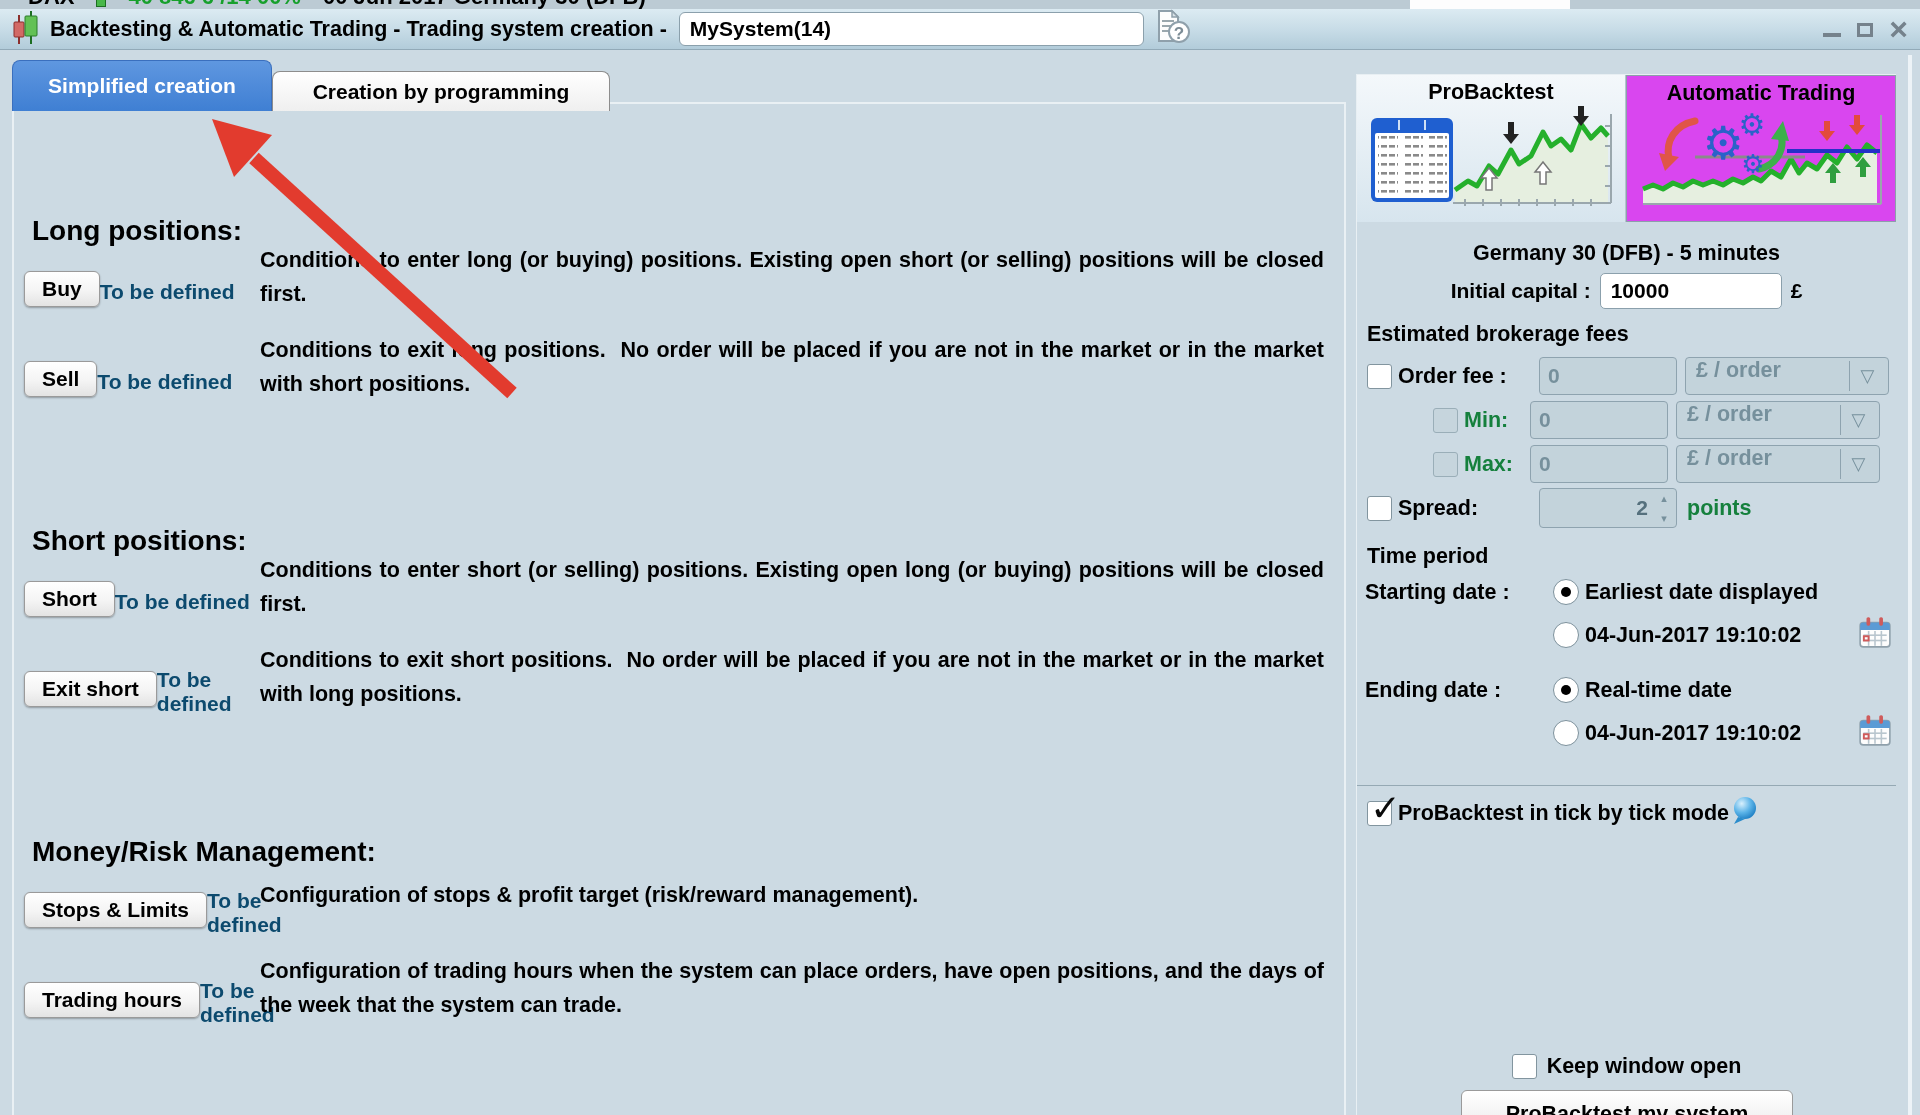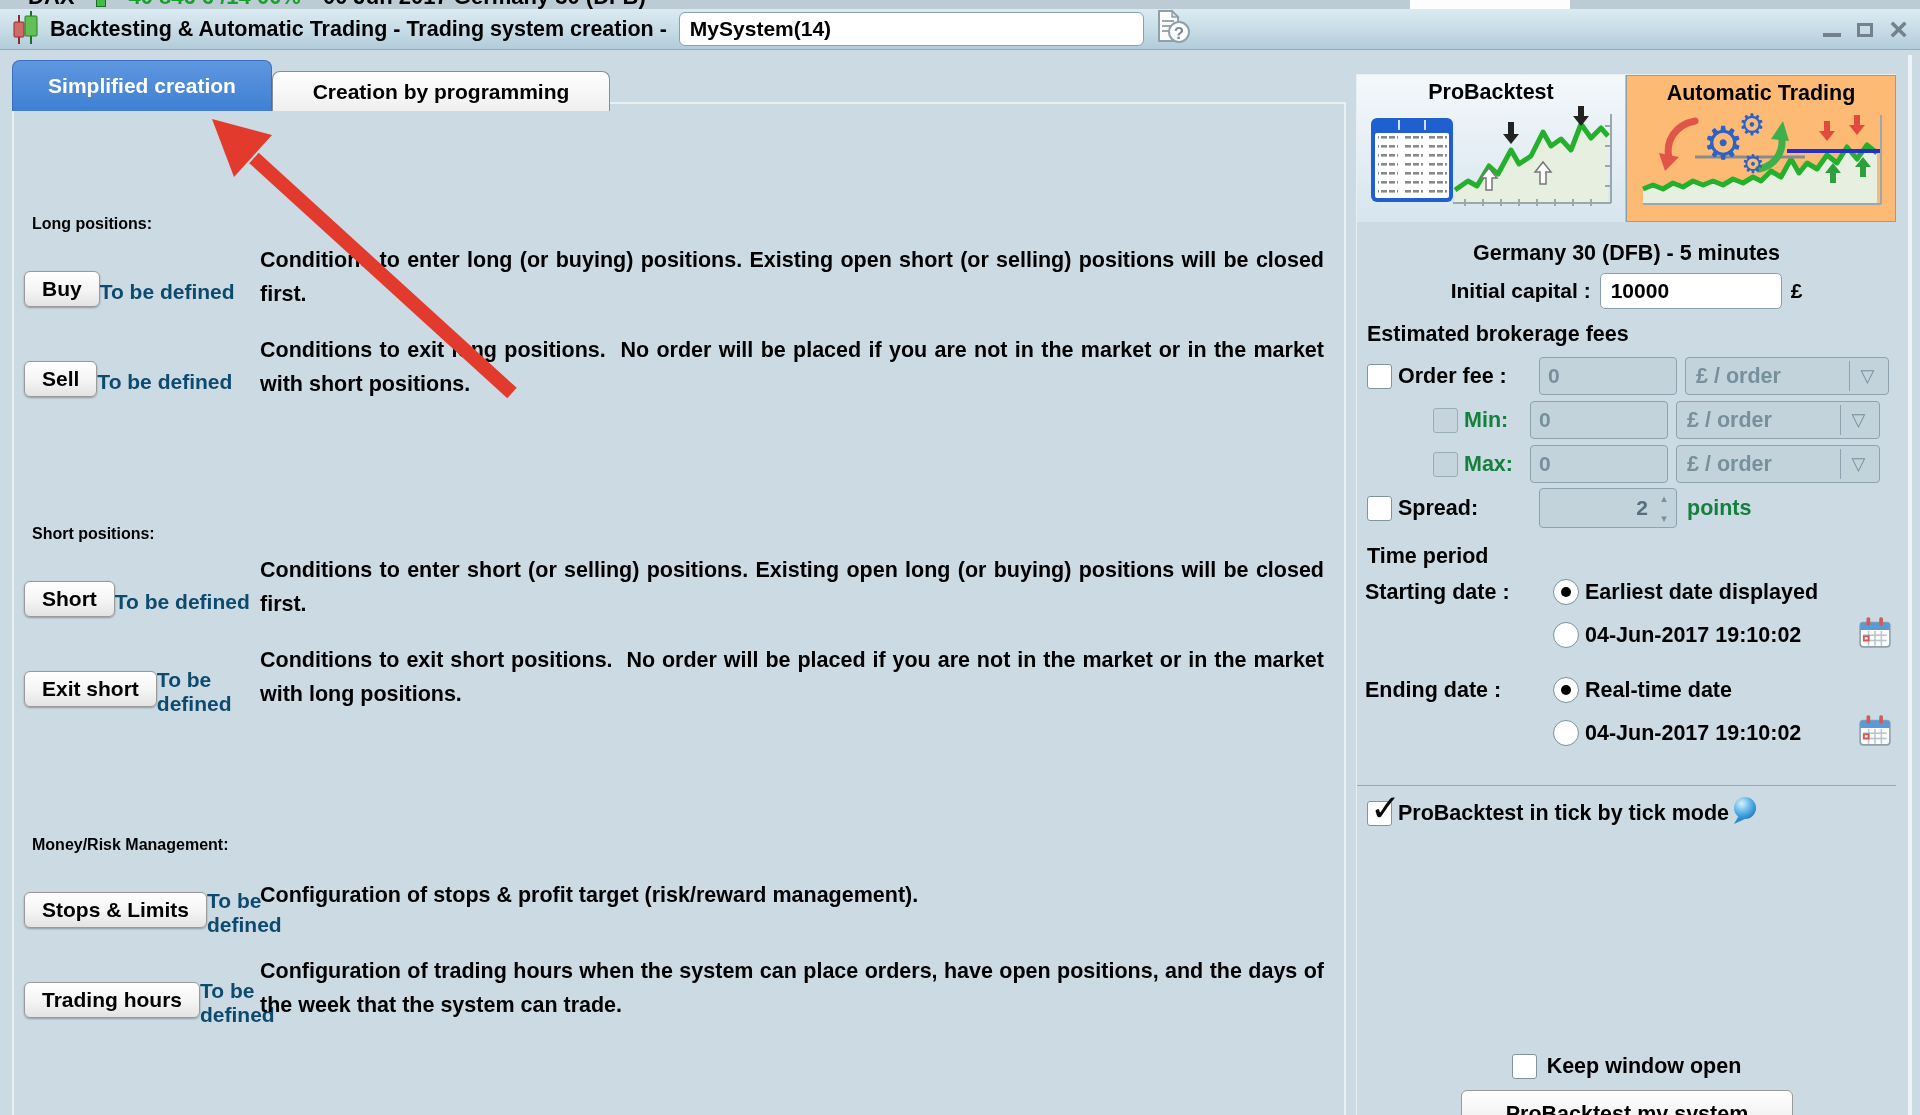--- a/index.html
+++ b/index.html
@@ -35,37 +35,37 @@
 .tab { display: flex; align-items: center; justify-content: center; border-radius: 8px 8px 0 0; cursor: pointer; }
 .tab.active { height: 51px; width: 260px; background: linear-gradient(180deg, #5f97e0, #3f7fd3);
   color: #fff; border: 1px solid #3a6fbe; border-bottom: none; }
 .tab.inactive { height: 40px; width: 338px; background: linear-gradient(180deg, #ffffff, #efefef);
   border: 1px solid #8d8d8d; border-bottom: none; color: #000; }
 
 .main { position: absolute; left: 12px; top: 102px; width: 1334px; height: 1020px;
   background: #ccdae3; border: 2px solid #e9f0f4; }
 .sec { position: absolute; left: 10px; right: 4px; }
 .sec1 { top: 111px; } .sec2 { top: 421px; } .sec3 { top: 732px; }
-.sec-title { font-size: 16px; margin-left: 8px; height: 28px; }
+.sec-title { font-size: 28px; margin-left: 8px; height: 28px; }
 .item { display: flex; height: 90px; }
 .item-left { width: 230px; flex: none; display: flex; flex-direction: row; align-items: center; padding-top: 2px; }
 .btn { background: linear-gradient(180deg, #ffffff 0%, #f4f4f4 55%, #e3e3e3 100%);
   border: 1px solid #9a9a9a; border-radius: 6px; font: bold 21px "Liberation Sans", sans-serif;
   padding: 5px 17px; box-shadow: 0 1px 2px rgba(0,0,0,0.3); color: #000; cursor: pointer; white-space: nowrap; }
 .status { color: #0c4a6e; margin-top: 5px; }
 .desc { flex: 1; text-align: justify; line-height: 34px; padding: 0 16px 0 6px; font-size: 21.5px; }
 
 .arrow-svg { position: absolute; left: 182px; top: 103px; z-index: 6; pointer-events: none; }
 
 .rp { position: absolute; left: 1356px; top: 74px; width: 540px; height: 1055px;
   background: #ccdae3; overflow: hidden; border-left: 1px solid #e8eff3; border-top: 1px solid #e8eff3; }
 .rp-tabs { position: absolute; top: 0; left: 0; right: 0; height: 147px; display: flex; }
 .rpt { flex: 1; text-align: center; padding-top: 5px; cursor: pointer; }
 .rpt-pb { background: linear-gradient(180deg, #f4f8fb, #d7e5ee); border-right: 1px solid #b3c4cf; }
-.rpt-at { background: #fdba74; border: 1px solid #8d9fab; }
+.rpt-at { background: #d946ef; border: 1px solid #8d9fab; }
 .rpt-title { font-size: 21.5px; margin-bottom: 1px; }
 .rpt svg { display: block; margin: 0 auto; }
 .rrow { position: absolute; left: 0; width: 100%; display: flex; align-items: center; }
 #instrument { top: 166px; justify-content: center; font-size: 21.5px; }
 #cap-row { top: 197px; height: 38px; justify-content: center; gap: 9px; }
 .cap-input { width: 182px; height: 36px; background: #fff; border: 1px solid #8ba0ac; border-radius: 5px;
   font: bold 21px "Liberation Sans", sans-serif; padding: 0 10px; }
 #fees-h { top: 247px; left: 10px; width: auto; font-size: 21.5px; }
 #fr-order { top: 281px; } #fr-min { top: 325px; } #fr-max { top: 369px; } #fr-spread { top: 413px; }
 .fee-row { height: 40px; }
@@ -74,21 +74,21 @@
 .cb.checked { position: relative; }
 .cb.checked .mark { position: absolute; left: 2px; top: -15px; font-size: 37px; color: #0a0a0a; }
 .ml10 { margin-left: 10px; } .ml6 { margin-left: 6px; }
 .indent { margin-left: 76px; }
 .fr-label { font-size: 21.5px; }
 .w141 { width: 141px; } .w66 { width: 66px; }
 .gray-t { color: #15803d; }
 .fr-input { width: 138px; height: 38px; background: #c3d3db; border: 1px solid #8ea3af; border-radius: 4px;
   font: bold 21px "Liberation Sans", sans-serif; color: #76909c; padding: 0 8px; }
 .fr-unit { width: 204px; height: 38px; margin-left: 8px; background: #c3d3db; border: 1px solid #8ea3af;
-  border-radius: 4px; position: relative; display: flex; align-items: center; padding-left: 10px;
+  border-radius: 4px; position: relative; display: flex; padding-left: 10px;
   color: #76909c; font-size: 21.5px; }
 .dd { position: absolute; right: 3px; top: 3px; bottom: 3px; width: 36px; border-left: 1px solid #8ea3af;
   display: flex; align-items: center; justify-content: center; color: #76909c; font-size: 18px; }
 .sp-box { width: 138px; height: 40px; background: #c3d3db; border: 1px solid #8ea3af; border-radius: 4px;
   position: relative; display: flex; align-items: center; justify-content: flex-end; padding-right: 28px; color: #55707d; }
 .spin { position: absolute; right: 5px; top: 4px; bottom: 4px; width: 14px; display: flex; flex-direction: column;
   justify-content: space-between; color: #76909c; font-size: 11px; line-height: 10px; text-align: center; }
 #time-h { top: 469px; left: 10px; width: auto; font-size: 21.5px; }
 #tp-start { top: 500px; height: 34px; } #tp-start2 { top: 543px; height: 34px; }
 #tp-end { top: 598px; height: 34px; } #tp-end2 { top: 641px; height: 34px; }

